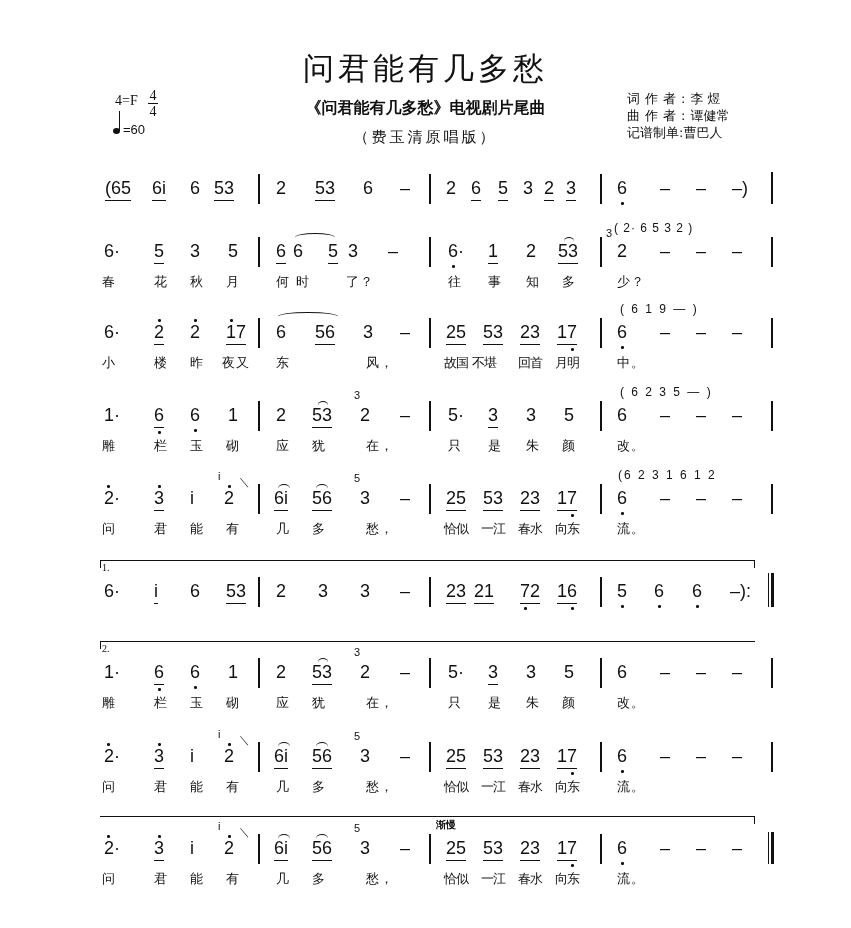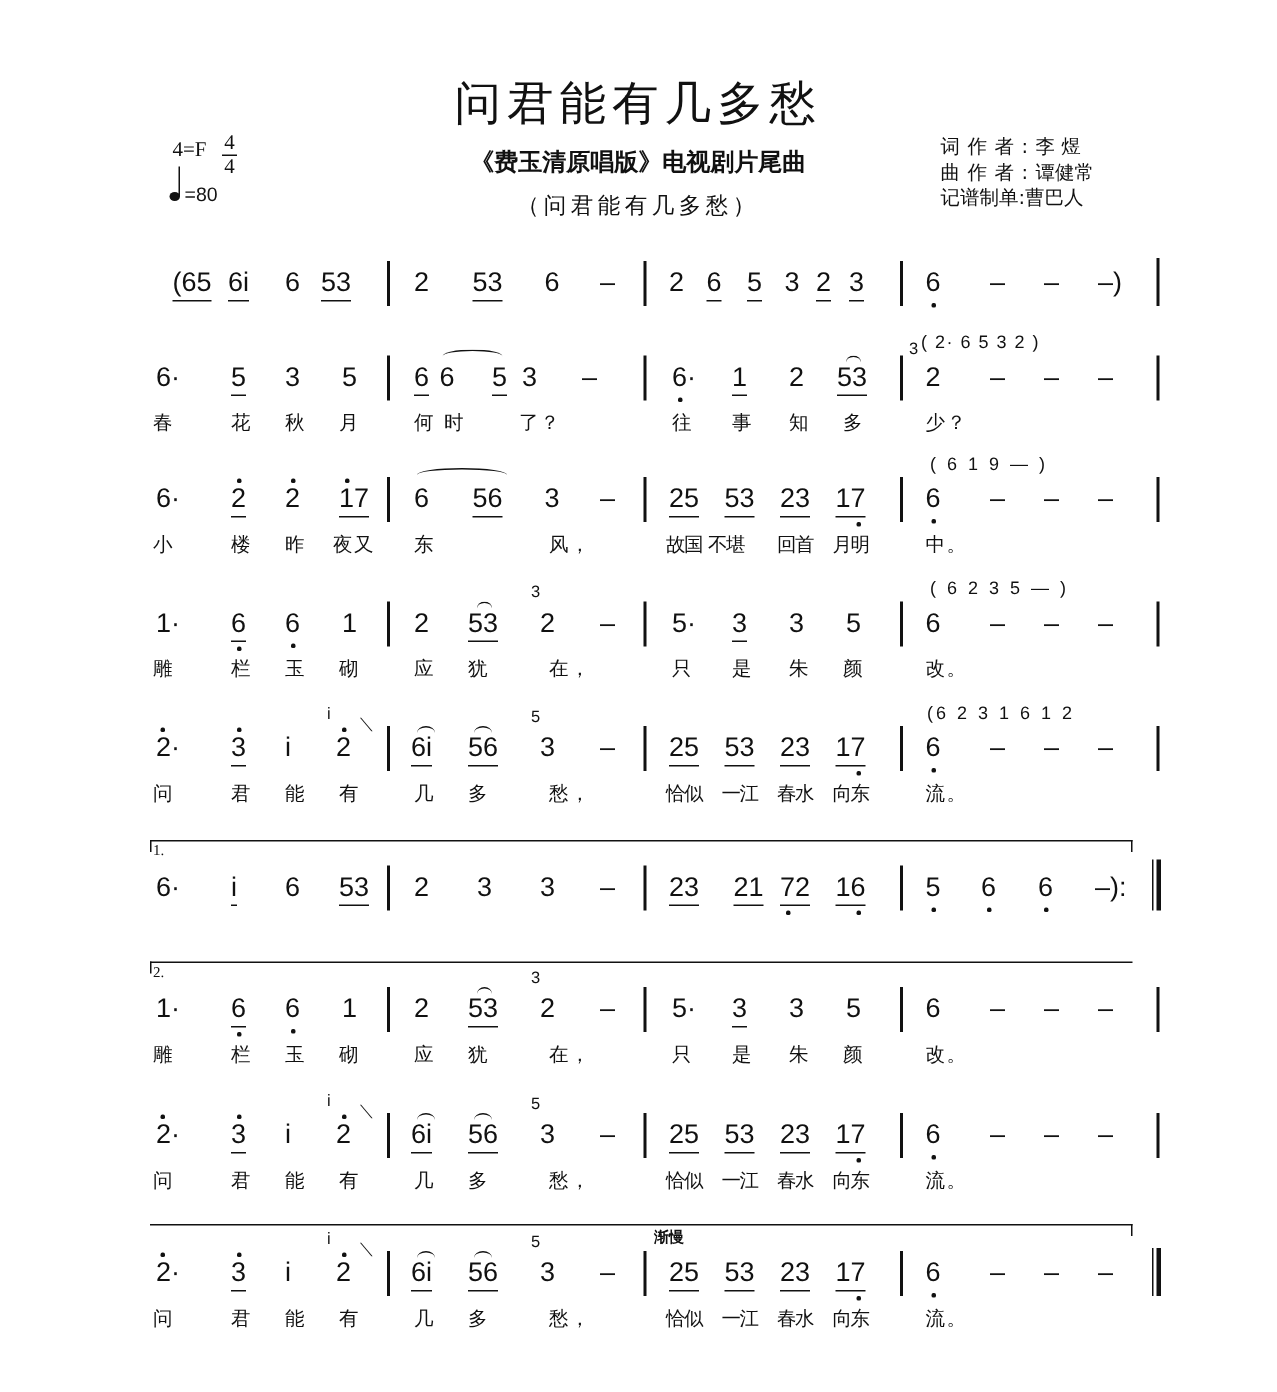--- a/index.html
+++ b/index.html
@@ -26,39 +26,39 @@
   .hline { position:absolute; height:1px; background:#111; }
   .vol { position:absolute; font-family:"Liberation Serif", serif; font-size:10px; }
   .slur { position:absolute; border-top:1.3px solid #111; border-radius:50% 50% 0 0; height:8px; }
   .dot-b { position:absolute; width:2.5px; height:2.5px; background:#111; border-radius:50%; }
   .mark { position:absolute; font-family:"DejaVu Sans", sans-serif; font-size:10px; font-weight:bold; }
 </style>
 </head>
 <body>
 
 <div class="abs title">问君能有几多愁</div>
-<div class="abs subtitle">《费玉清原唱版》电视剧片尾曲</div>
-<div class="abs version">（问君能有几多愁）</div>
+<div class="abs subtitle">《问君能有几多愁》电视剧片尾曲</div>
+<div class="abs version">（费玉清原唱版）</div>
 
 <div class="abs key">4=F</div>
 <div class="abs timesig">
   <div>4</div>
   <div style="border-top:1px solid #111;width:10px;margin:0 auto;"></div>
   <div>4</div>
 </div>
-<div class="abs tempo"><span class="note"></span><span>=80</span></div>
+<div class="abs tempo"><span class="note"></span><span>=60</span></div>
 
 <div class="abs credits">
   <div><span class="lbl">词作者:</span><span>李 煜</span></div>
   <div><span class="lbl">曲作者:</span><span>谭健常</span></div>
   <div><span>记谱制单:</span><span>曹巴人</span></div>
 </div>
 
 <div class="row" style="top:178px">
-  <span class="n u" style="left:17px">(65</span>
+  <span class="n u" style="left:7px">(65</span>
   <span class="n u" style="left:54px">6i</span>
   <span class="n" style="left:92px">6</span>
   <span class="n u" style="left:116px">53</span>
   <div class="bar" style="left:160px;top:-4px;height:30px"></div>
   <span class="n" style="left:178px">2</span>
   <span class="n u" style="left:217px">53</span>
   <span class="n" style="left:265px">6</span>
   <span class="n" style="left:302px">–</span>
   <div class="bar" style="left:331px;top:-4px;height:30px"></div>
   <span class="n" style="left:348px">2</span>
@@ -255,21 +255,21 @@
   <span class="n u" style="left:56px">i</span>
   <span class="n" style="left:92px">6</span>
   <span class="n u" style="left:128px">53</span>
   <div class="bar" style="left:160px;top:-4px;height:30px"></div>
   <span class="n" style="left:178px">2</span>
   <span class="n" style="left:220px">3</span>
   <span class="n" style="left:262px">3</span>
   <span class="n" style="left:302px">–</span>
   <div class="bar" style="left:331px;top:-4px;height:30px"></div>
   <span class="n u" style="left:348px">23</span>
-  <span class="n u" style="left:391px">21</span>
+  <span class="n u" style="left:376px">21</span>
   <span class="n u" style="left:422px">72</span>
   <div class="dot-b" style="left:426px;top:26px"></div>
   <span class="n u" style="left:459px">16</span>
   <div class="dot-b" style="left:473px;top:26px"></div>
   <div class="bar" style="left:502px;top:-4px;height:30px"></div>
   <span class="n" style="left:519px">5</span>
   <div class="dot-b" style="left:523px;top:24px"></div>
   <span class="n" style="left:556px">6</span>
   <div class="dot-b" style="left:560px;top:24px"></div>
   <span class="n" style="left:594px">6</span>

